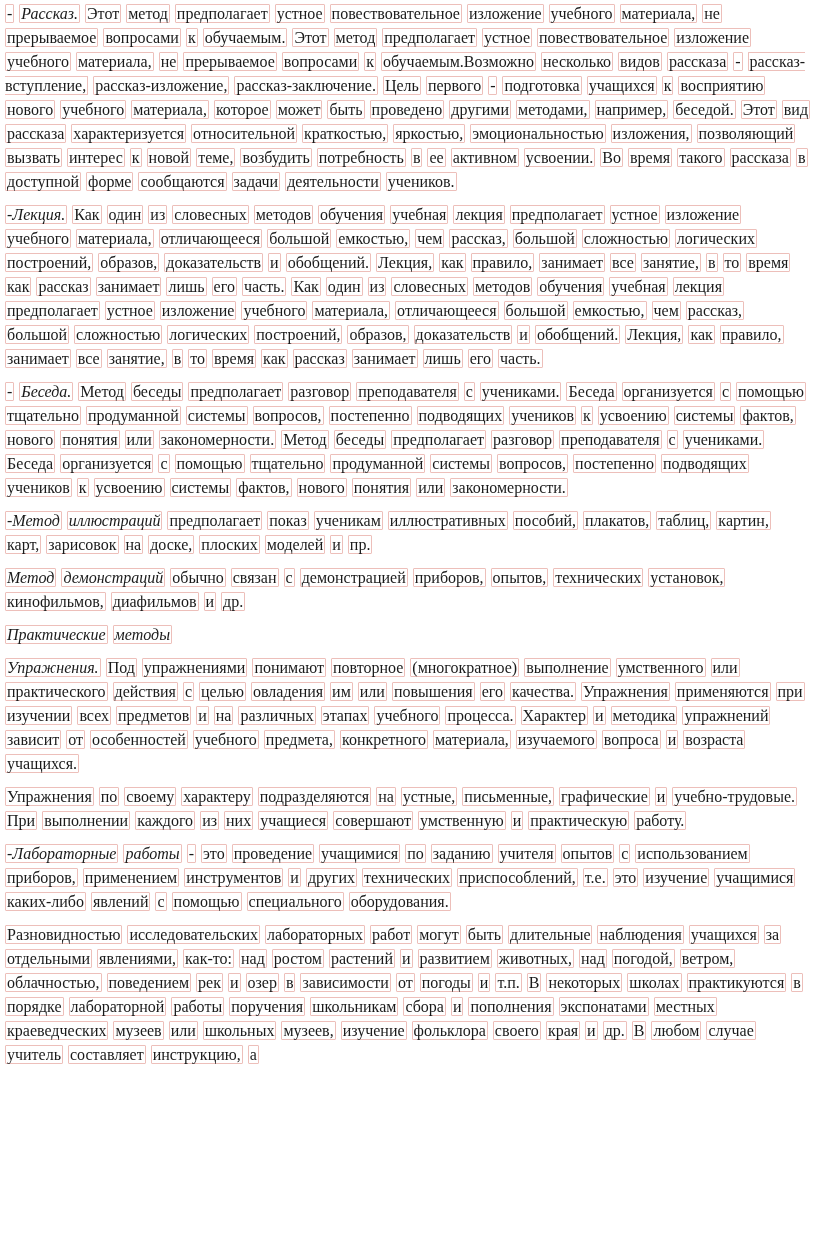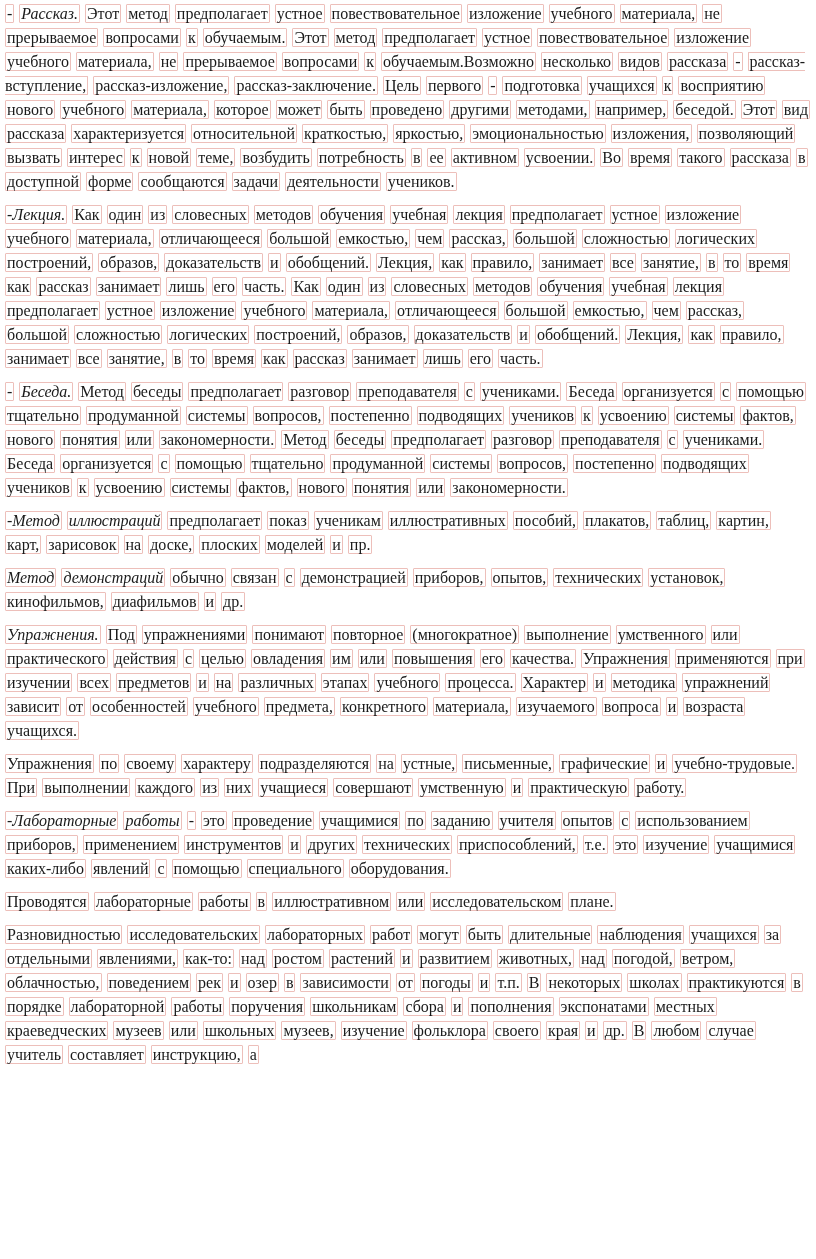--- a/index.html
+++ b/index.html
@@ -40,18 +40,18 @@
 </style>
 </head>
 <body>
 
 <div class="doc-page">
     <p><span class="word it">-</span> <span class="word it">Рассказ.</span> <span class="word">Этот</span> <span class="word">метод</span> <span class="word">предполагает</span> <span class="word">устное</span> <span class="word">повествовательное</span> <span class="word">изложение</span> <span class="word">учебного</span> <span class="word">материала,</span> <span class="word">не</span> <span class="word">прерываемое</span> <span class="word">вопросами</span> <span class="word">к</span> <span class="word">обучаемым.</span> <span class="word">Этот</span> <span class="word">метод</span> <span class="word">предполагает</span> <span class="word">устное</span> <span class="word">повествовательное</span> <span class="word">изложение</span> <span class="word">учебного</span> <span class="word">материала,</span> <span class="word">не</span> <span class="word">прерываемое</span> <span class="word">вопросами</span> <span class="word">к</span> <span class="word">обучаемым.Возможно</span> <span class="word">несколько</span> <span class="word">видов</span> <span class="word">рассказа</span> <span class="word">-</span> <span class="word">рассказ-вступление,</span> <span class="word">рассказ-изложение,</span> <span class="word">рассказ-заключение.</span> <span class="word">Цель</span> <span class="word">первого</span> <span class="word">-</span> <span class="word">подготовка</span> <span class="word">учащихся</span> <span class="word">к</span> <span class="word">восприятию</span> <span class="word">нового</span> <span class="word">учебного</span> <span class="word">материала,</span> <span class="word">которое</span> <span class="word">может</span> <span class="word">быть</span> <span class="word">проведено</span> <span class="word">другими</span> <span class="word">методами,</span> <span class="word">например,</span> <span class="word">беседой.</span> <span class="word">Этот</span> <span class="word">вид</span> <span class="word">рассказа</span> <span class="word">характеризуется</span> <span class="word">относительной</span> <span class="word">краткостью,</span> <span class="word">яркостью,</span> <span class="word">эмоциональностью</span> <span class="word">изложения,</span> <span class="word">позволяющий</span> <span class="word">вызвать</span> <span class="word">интерес</span> <span class="word">к</span> <span class="word">новой</span> <span class="word">теме,</span> <span class="word">возбудить</span> <span class="word">потребность</span> <span class="word">в</span> <span class="word">ее</span> <span class="word">активном</span> <span class="word">усвоении.</span> <span class="word">Во</span> <span class="word">время</span> <span class="word">такого</span> <span class="word">рассказа</span> <span class="word">в</span> <span class="word">доступной</span> <span class="word">форме</span> <span class="word">сообщаются</span> <span class="word">задачи</span> <span class="word">деятельности</span> <span class="word">учеников.</span> </p>
     <p><span class="word it">-Лекция.</span> <span class="word">Как</span> <span class="word">один</span> <span class="word">из</span> <span class="word">словесных</span> <span class="word">методов</span> <span class="word">обучения</span> <span class="word">учебная</span> <span class="word">лекция</span> <span class="word">предполагает</span> <span class="word">устное</span> <span class="word">изложение</span> <span class="word">учебного</span> <span class="word">материала,</span> <span class="word">отличающееся</span> <span class="word">большой</span> <span class="word">емкостью,</span> <span class="word">чем</span> <span class="word">рассказ,</span> <span class="word">большой</span> <span class="word">сложностью</span> <span class="word">логических</span> <span class="word">построений,</span> <span class="word">образов,</span> <span class="word">доказательств</span> <span class="word">и</span> <span class="word">обобщений.</span> <span class="word">Лекция,</span> <span class="word">как</span> <span class="word">правило,</span> <span class="word">занимает</span> <span class="word">все</span> <span class="word">занятие,</span> <span class="word">в</span> <span class="word">то</span> <span class="word">время</span> <span class="word">как</span> <span class="word">рассказ</span> <span class="word">занимает</span> <span class="word">лишь</span> <span class="word">его</span> <span class="word">часть.</span> <span class="word">Как</span> <span class="word">один</span> <span class="word">из</span> <span class="word">словесных</span> <span class="word">методов</span> <span class="word">обучения</span> <span class="word">учебная</span> <span class="word">лекция</span> <span class="word">предполагает</span> <span class="word">устное</span> <span class="word">изложение</span> <span class="word">учебного</span> <span class="word">материала,</span> <span class="word">отличающееся</span> <span class="word">большой</span> <span class="word">емкостью,</span> <span class="word">чем</span> <span class="word">рассказ,</span> <span class="word">большой</span> <span class="word">сложностью</span> <span class="word">логических</span> <span class="word">построений,</span> <span class="word">образов,</span> <span class="word">доказательств</span> <span class="word">и</span> <span class="word">обобщений.</span> <span class="word">Лекция,</span> <span class="word">как</span> <span class="word">правило,</span> <span class="word">занимает</span> <span class="word">все</span> <span class="word">занятие,</span> <span class="word">в</span> <span class="word">то</span> <span class="word">время</span> <span class="word">как</span> <span class="word">рассказ</span> <span class="word">занимает</span> <span class="word">лишь</span> <span class="word">его</span> <span class="word">часть.</span> </p>
     <p><span class="word it">-</span> <span class="word it">Беседа.</span> <span class="word">Метод</span> <span class="word">беседы</span> <span class="word">предполагает</span> <span class="word">разговор</span> <span class="word">преподавателя</span> <span class="word">с</span> <span class="word">учениками.</span> <span class="word">Беседа</span> <span class="word">организуется</span> <span class="word">с</span> <span class="word">помощью</span> <span class="word">тщательно</span> <span class="word">продуманной</span> <span class="word">системы</span> <span class="word">вопросов,</span> <span class="word">постепенно</span> <span class="word">подводящих</span> <span class="word">учеников</span> <span class="word">к</span> <span class="word">усвоению</span> <span class="word">системы</span> <span class="word">фактов,</span> <span class="word">нового</span> <span class="word">понятия</span> <span class="word">или</span> <span class="word">закономерности.</span> <span class="word">Метод</span> <span class="word">беседы</span> <span class="word">предполагает</span> <span class="word">разговор</span> <span class="word">преподавателя</span> <span class="word">с</span> <span class="word">учениками.</span> <span class="word">Беседа</span> <span class="word">организуется</span> <span class="word">с</span> <span class="word">помощью</span> <span class="word">тщательно</span> <span class="word">продуманной</span> <span class="word">системы</span> <span class="word">вопросов,</span> <span class="word">постепенно</span> <span class="word">подводящих</span> <span class="word">учеников</span> <span class="word">к</span> <span class="word">усвоению</span> <span class="word">системы</span> <span class="word">фактов,</span> <span class="word">нового</span> <span class="word">понятия</span> <span class="word">или</span> <span class="word">закономерности.</span> </p>
     <p><span class="word it">-Метод</span> <span class="word it">иллюстраций</span> <span class="word">предполагает</span> <span class="word">показ</span> <span class="word">ученикам</span> <span class="word">иллюстративных</span> <span class="word">пособий,</span> <span class="word">плакатов,</span> <span class="word">таблиц,</span> <span class="word">картин,</span> <span class="word">карт,</span> <span class="word">зарисовок</span> <span class="word">на</span> <span class="word">доске,</span> <span class="word">плоских</span> <span class="word">моделей</span> <span class="word">и</span> <span class="word">пр.</span> </p>
     <p><span class="word it">Метод</span> <span class="word it">демонстраций</span> <span class="word">обычно</span> <span class="word">связан</span> <span class="word">с</span> <span class="word">демонстрацией</span> <span class="word">приборов,</span> <span class="word">опытов,</span> <span class="word">технических</span> <span class="word">установок,</span> <span class="word">кинофильмов,</span> <span class="word">диафильмов</span> <span class="word">и</span> <span class="word">др.</span> </p>
+    <p><span class="word it">Практические</span> <span class="word it">методы</span> </p>
     <p><span class="word it">Упражнения.</span> <span class="word">Под</span> <span class="word">упражнениями</span> <span class="word">понимают</span> <span class="word">повторное</span> <span class="word">(многократное)</span> <span class="word">выполнение</span> <span class="word">умственного</span> <span class="word">или</span> <span class="word">практического</span> <span class="word">действия</span> <span class="word">с</span> <span class="word">целью</span> <span class="word">овладения</span> <span class="word">им</span> <span class="word">или</span> <span class="word">повышения</span> <span class="word">его</span> <span class="word">качества.</span> <span class="word">Упражнения</span> <span class="word">применяются</span> <span class="word">при</span> <span class="word">изучении</span> <span class="word">всех</span> <span class="word">предметов</span> <span class="word">и</span> <span class="word">на</span> <span class="word">различных</span> <span class="word">этапах</span> <span class="word">учебного</span> <span class="word">процесса.</span> <span class="word">Характер</span> <span class="word">и</span> <span class="word">методика</span> <span class="word">упражнений</span> <span class="word">зависит</span> <span class="word">от</span> <span class="word">особенностей</span> <span class="word">учебного</span> <span class="word">предмета,</span> <span class="word">конкретного</span> <span class="word">материала,</span> <span class="word">изучаемого</span> <span class="word">вопроса</span> <span class="word">и</span> <span class="word">возраста</span> <span class="word">учащихся.</span> </p>
     <p><span class="word">Упражнения</span> <span class="word">по</span> <span class="word">своему</span> <span class="word">характеру</span> <span class="word">подразделяются</span> <span class="word">на</span> <span class="word">устные,</span> <span class="word">письменные,</span> <span class="word">графические</span> <span class="word">и</span> <span class="word">учебно-трудовые.</span> <span class="word">При</span> <span class="word">выполнении</span> <span class="word">каждого</span> <span class="word">из</span> <span class="word">них</span> <span class="word">учащиеся</span> <span class="word">совершают</span> <span class="word">умственную</span> <span class="word">и</span> <span class="word">практическую</span> <span class="word">работу.</span> </p>
     <p><span class="word it">-Лабораторные</span> <span class="word it">работы</span> <span class="word">-</span> <span class="word">это</span> <span class="word">проведение</span> <span class="word">учащимися</span> <span class="word">по</span> <span class="word">заданию</span> <span class="word">учителя</span> <span class="word">опытов</span> <span class="word">с</span> <span class="word">использованием</span> <span class="word">приборов,</span> <span class="word">применением</span> <span class="word">инструментов</span> <span class="word">и</span> <span class="word">других</span> <span class="word">технических</span> <span class="word">приспособлений,</span> <span class="word">т.е.</span> <span class="word">это</span> <span class="word">изучение</span> <span class="word">учащимися</span> <span class="word">каких-либо</span> <span class="word">явлений</span> <span class="word">с</span> <span class="word">помощью</span> <span class="word">специального</span> <span class="word">оборудования.</span> </p>
-    <p><span class="word">Проводятся</span> <span class="word">лабораторные</span> <span class="word">работы</span> <span class="word">в</span> <span class="word">иллюстративном</span> <span class="word">или</span> <span class="word">исследовательском</span> <span class="word">плане.</span> </p>
     <p><span class="word">Разновидностью</span> <span class="word">исследовательских</span> <span class="word">лабораторных</span> <span class="word">работ</span> <span class="word">могут</span> <span class="word">быть</span> <span class="word">длительные</span> <span class="word">наблюдения</span> <span class="word">учащихся</span> <span class="word">за</span> <span class="word">отдельными</span> <span class="word">явлениями,</span> <span class="word">как-то:</span> <span class="word">над</span> <span class="word">ростом</span> <span class="word">растений</span> <span class="word">и</span> <span class="word">развитием</span> <span class="word">животных,</span> <span class="word">над</span> <span class="word">погодой,</span> <span class="word">ветром,</span> <span class="word">облачностью,</span> <span class="word">поведением</span> <span class="word">рек</span> <span class="word">и</span> <span class="word">озер</span> <span class="word">в</span> <span class="word">зависимости</span> <span class="word">от</span> <span class="word">погоды</span> <span class="word">и</span> <span class="word">т.п.</span> <span class="word">В</span> <span class="word">некоторых</span> <span class="word">школах</span> <span class="word">практикуются</span> <span class="word">в</span> <span class="word">порядке</span> <span class="word">лабораторной</span> <span class="word">работы</span> <span class="word">поручения</span> <span class="word">школьникам</span> <span class="word">сбора</span> <span class="word">и</span> <span class="word">пополнения</span> <span class="word">экспонатами</span> <span class="word">местных</span> <span class="word">краеведческих</span> <span class="word">музеев</span> <span class="word">или</span> <span class="word">школьных</span> <span class="word">музеев,</span> <span class="word">изучение</span> <span class="word">фольклора</span> <span class="word">своего</span> <span class="word">края</span> <span class="word">и</span> <span class="word">др.</span> <span class="word">В</span> <span class="word">любом</span> <span class="word">случае</span> <span class="word">учитель</span> <span class="word">составляет</span> <span class="word">инструкцию,</span> <span class="word">а</span> </p>
   </div>
 
 </body></html>

